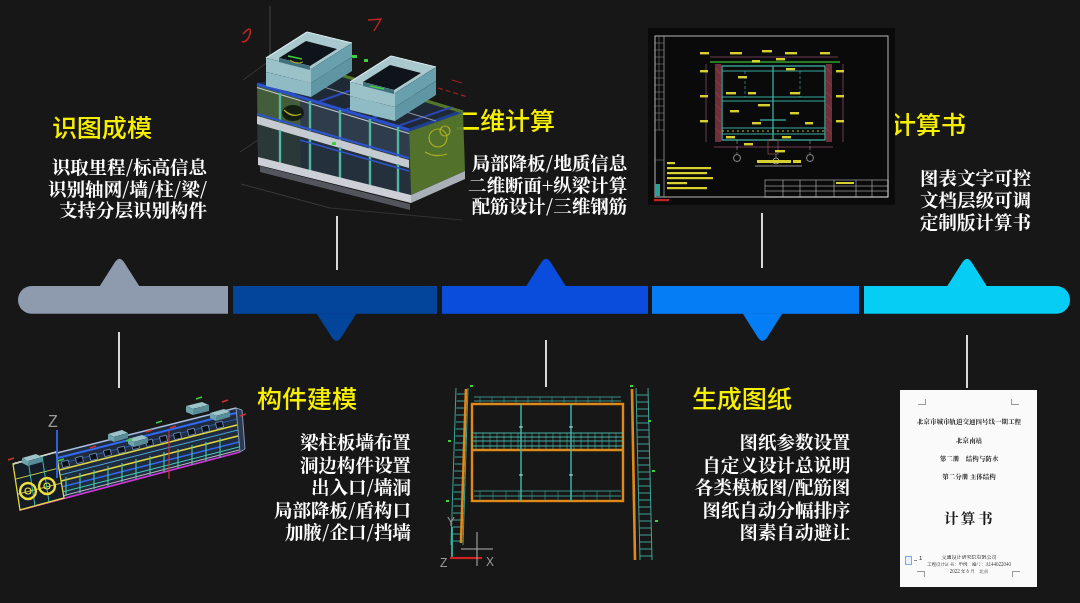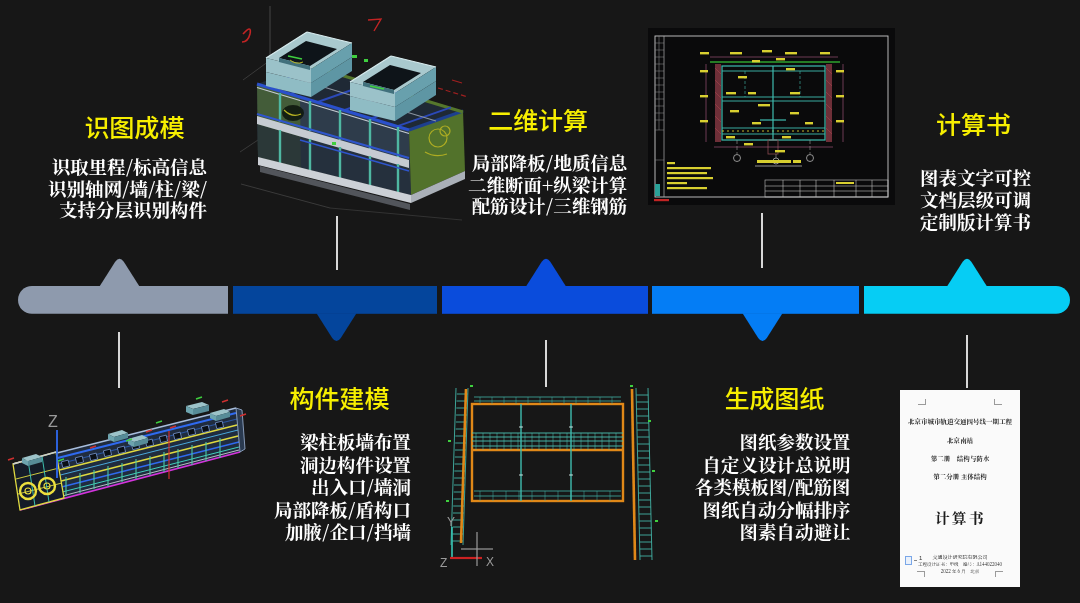--- a/index.html
+++ b/index.html
@@ -1,20 +1,20 @@
 <!DOCTYPE html>
 <html lang="zh-CN" style="--bg: #171717; --yellow: #f7ef00; --text: #ffffff; --connector: #d8d8d8; --paper: #fafafa; --seg1: #8e9aad; --seg2: #04459c; --seg3: #0a4cdc; --seg4: #047df5; --seg5: #06cdf4;"><head>
 <meta charset="utf-8">
 <style>
   html,body{margin:0;padding:0;}
   body{width:1080px;height:603px;overflow:hidden;background:var(--bg,#171717);
        font-family:"Liberation Sans",sans-serif;position:relative;}
   .abs{position:absolute;}
   .sec-title{color:var(--yellow,#f7ef00);font-weight:500;font-size:25px;
-             text-align:center;white-space:nowrap;
+             text-align:left;white-space:nowrap;
              font-family:"Noto Sans SC","Liberation Sans",sans-serif;}
   .sec-lines{color:var(--text,#ffffff);font-weight:700;font-size:18.5px;
              font-family:"Noto Serif SC","Liberation Serif",serif;white-space:nowrap;text-align:right;}
   .sec-lines div{height:21.5px;line-height:21.5px;}
   .sec-lines.lh22 div{height:22px;line-height:22px;}
   .sec-lines.lh225 div{height:22.5px;line-height:22.5px;}
   .connector{width:2px;background:var(--connector,#d8d8d8);}
   .page{background:var(--paper,#fafafa);color:#1c1c1c;
         font-family:"Noto Serif SC","Liberation Serif",serif;}
   .page .pl{position:absolute;left:50%;transform:translateX(-50%) scale(0.5);
@@ -596,21 +596,21 @@
     <text x="447" y="526" font-size="12" fill="#9a9a9a">Y</text>
     <text x="486" y="566" font-size="12" fill="#9a9a9a">X</text>
     <text x="440" y="567" font-size="12" fill="#9a9a9a">Z</text>
     <g stroke="#9a9a9a" stroke-width="1.2">
       <line x1="477" y1="532" x2="477" y2="566"></line>
       <line x1="461" y1="549" x2="493" y2="549"></line>
     </g>
   </g>
 </svg>
 
-<div class="abs page" style="left:900px;top:390px;width:120px;height:197px">
+<div class="abs page" style="left:900px;top:390px;width:137px;height:197px">
   <div class="pl" style="top:26px;font-size:13px;font-weight:700">北京市城市轨道交通四号线一期工程</div>
   <div class="pl" style="top:45px;font-size:13px;font-weight:700">北京南站</div>
   <div class="pl" style="top:63px;font-size:13px;font-weight:700">第二册　结构与防水</div>
   <div class="pl" style="top:81px;font-size:13px;font-weight:700">第二分册  主体结构</div>
   <div class="pl" style="top:116px;font-size:30px;font-weight:700;letter-spacing:4px">计算书</div>
   <div class="pl" style="top:163px;font-size:10px">交通设计研究院有限公司</div>
   <div class="pl" style="top:171px;font-size:9px">工程设计证书：甲级　编号：A144022040</div>
   <div class="pl" style="top:178px;font-size:9px">2022 年 6 月　北京</div>
 
   <div class="cmark" style="left:18px;top:9px;border-right:1px solid #9a9a9a;border-bottom:1px solid #9a9a9a"></div>

